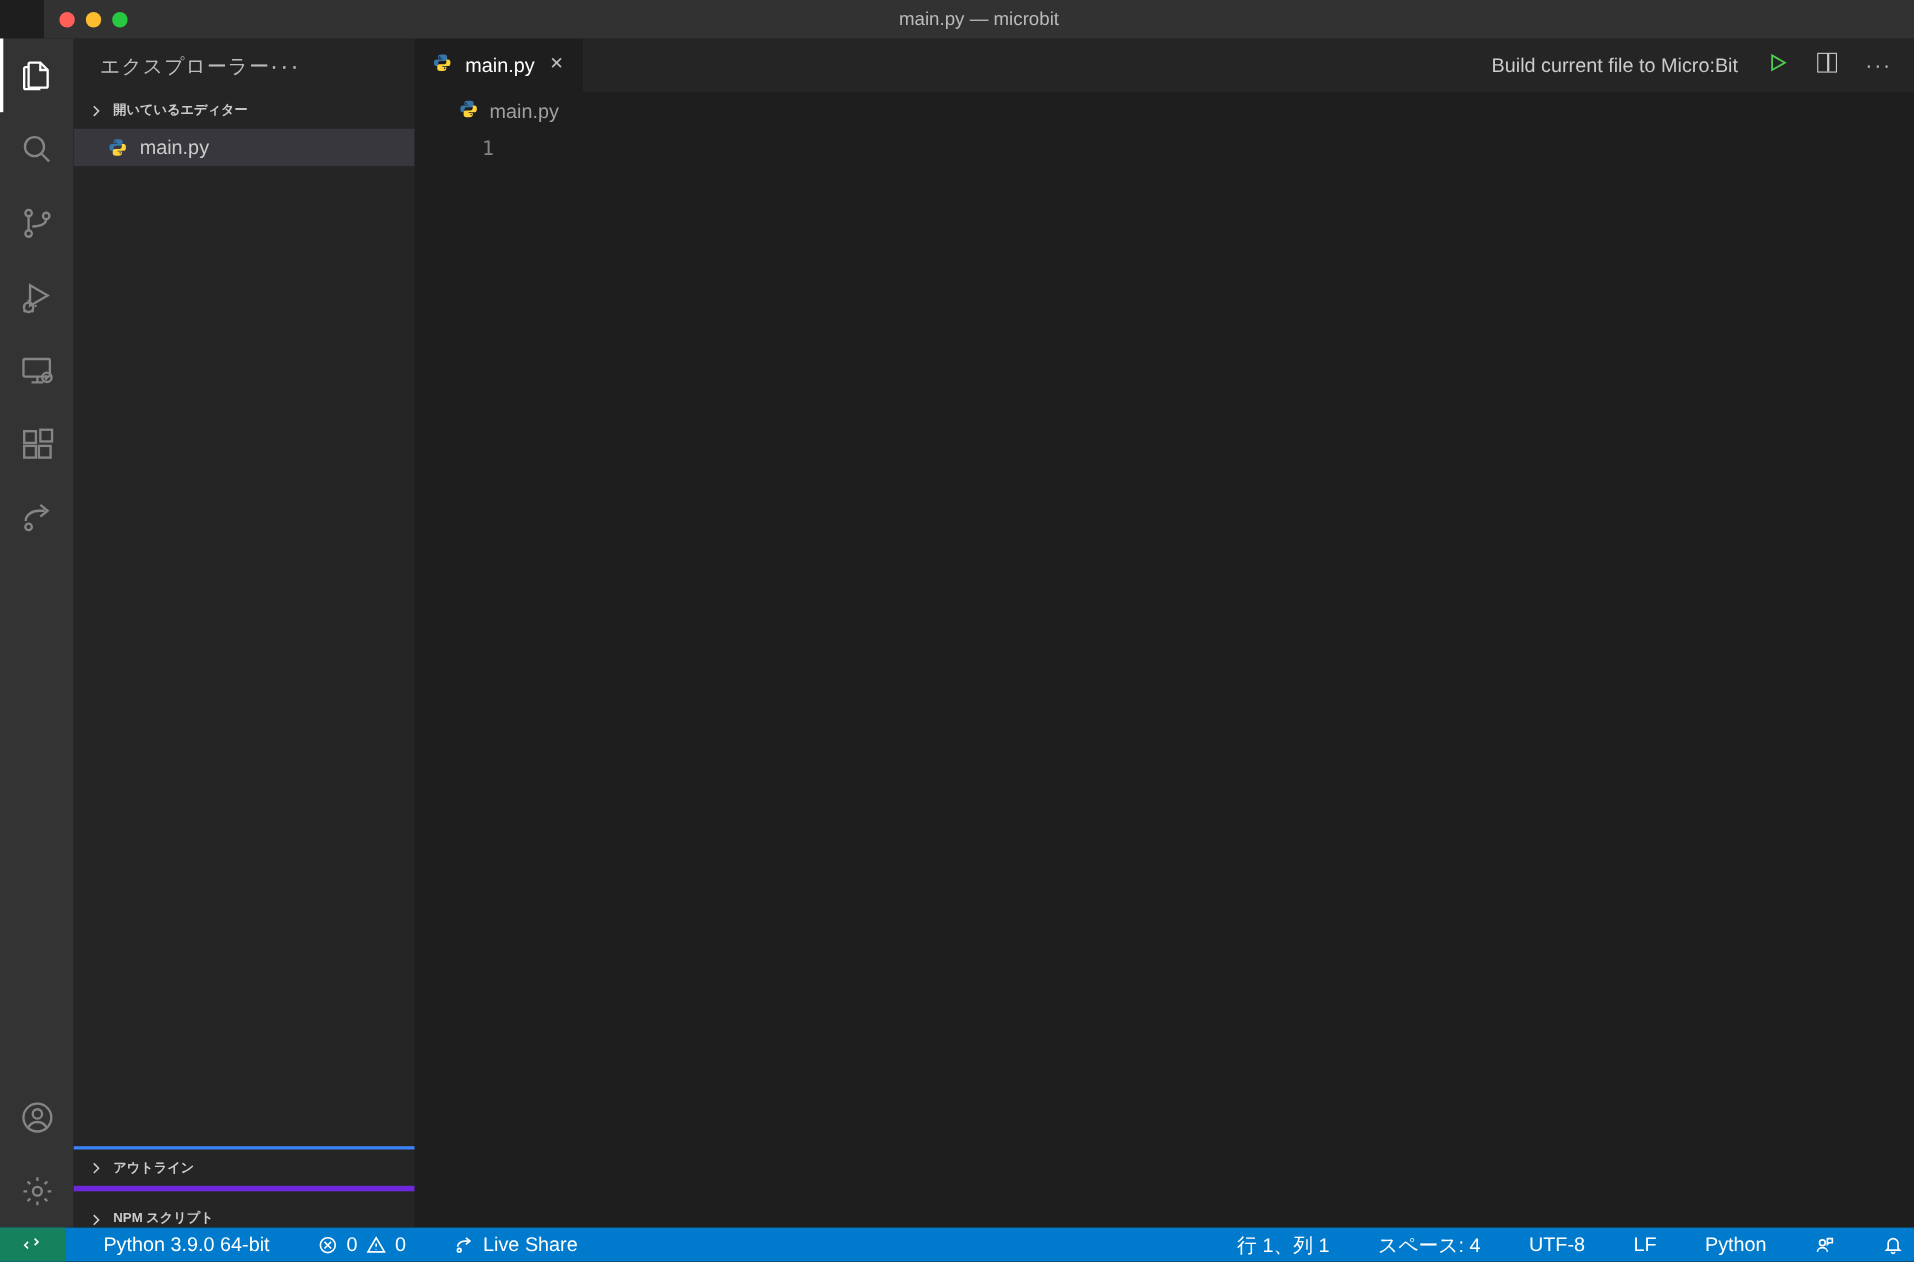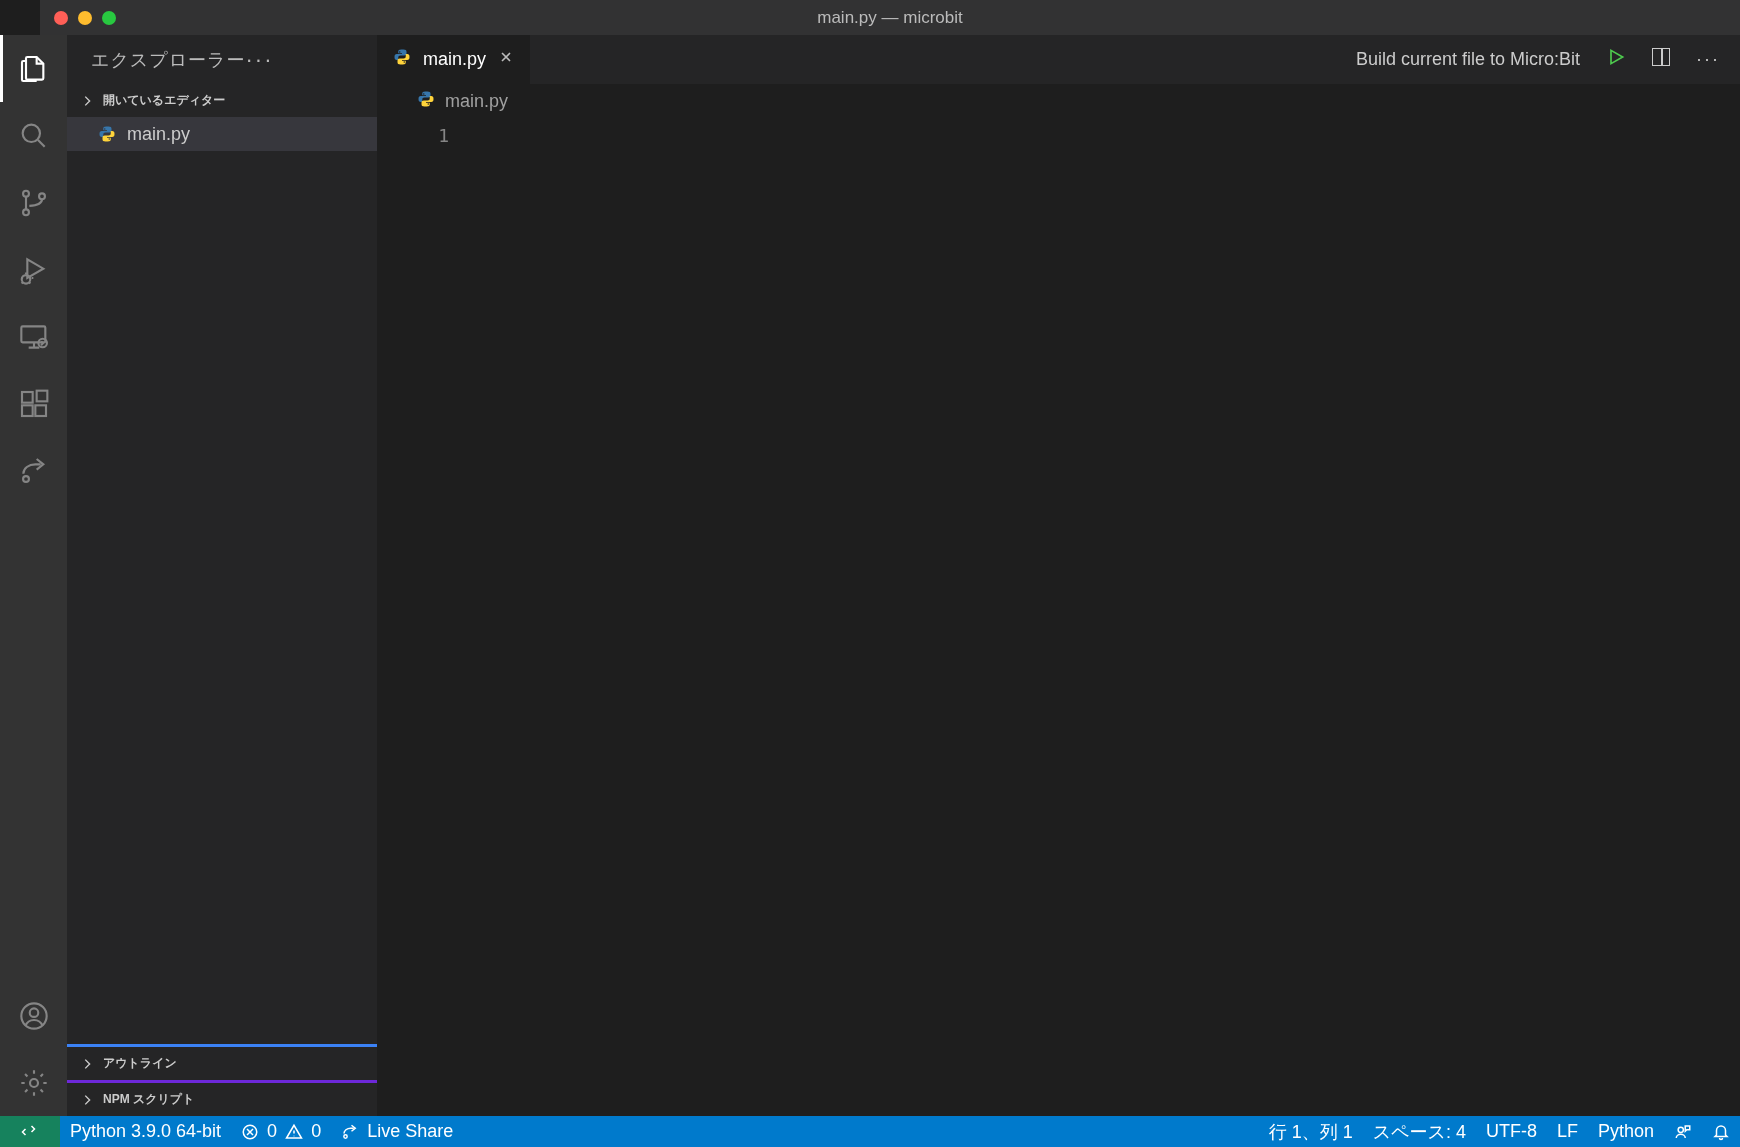--- a/index.html
+++ b/index.html
@@ -64,21 +64,21 @@
   .tabbar-actions{display:flex;align-items:center;gap:26px;padding:0 20px;color:#cccccc;font-size:18px;}
   .tabbar-actions .play{color:var(--play-green);}
   .tabbar-actions .square{width:18px;border:1.5px solid #cccccc;height:18px;display:inline-block;box-sizing:border-box;position:relative;}
   .tabbar-actions .square::after{content:"";position:absolute;left:50%;top:0;bottom:0;width:1.5px;background:#cccccc;}
   .breadcrumbs{height:35px;display:flex;align-items:center;padding-left:40px;color:#a0a0a0;font-size:18px;background:var(--editor);gap:10px;}
   .breadcrumbs .ficon{color:var(--python-icon);}
   .editor-body{flex:1 1 auto;display:flex;background:var(--editor);font-family:Menlo,Consolas,"DejaVu Sans Mono",monospace;font-size:18px;}
   .gutter{width:72px;text-align:right;padding-right:26px;color:var(--fg-dim);padding-top:6px;}
   .code{flex:1 1 auto;padding-top:6px;color:#d4d4d4;}
   
-  .status{height:31px;background:var(--accent);color:#ffffff;display:flex;align-items:center;font-size:18px;}
+  .status{height:31px;background:var(--accent);color:#ffffff;display:flex;align-items:center;font-size:18px;gap:24px;}
   .status .seg{display:flex;align-items:center;height:100%;padding:0 10px;gap:8px;}
   .remote{background:#16825d;width:40px;justify-content:center;}
   .status-spacer{flex:1 1 auto;}
   .ficon svg{width:18px;height:18px;}
   .chev svg{width:14px;height:14px;}
   .play svg{width:20px;height:20px;}
   .status svg{width:18px;height:18px;}
 </style>
 </head>
 <body>
@@ -190,21 +190,21 @@
     </div>
     <div class="sidebar-spacer"></div>
     <div class="side-section" style="border-top:3px solid #3b82f6;">
       <span class="chev">
           <svg viewBox="0 0 16 16" fill="none" stroke="currentColor" stroke-width="1.6">
             <path d="m6 3 5 5-5 5"></path>
           </svg>
         </span>
       <span>アウトライン</span>
     </div>
-    <div class="side-section" style="border-top:3px solid #6d28d9;">
+    <div class="side-section" style="border-top:5px solid #6d28d9;align-items:flex-end;">
       <span class="chev">
           <svg viewBox="0 0 16 16" fill="none" stroke="currentColor" stroke-width="1.6">
             <path d="m6 3 5 5-5 5"></path>
           </svg>
         </span>
       <span>NPM スクリプト</span>
     </div>
   </div>
 
   <div class="editor-col">

